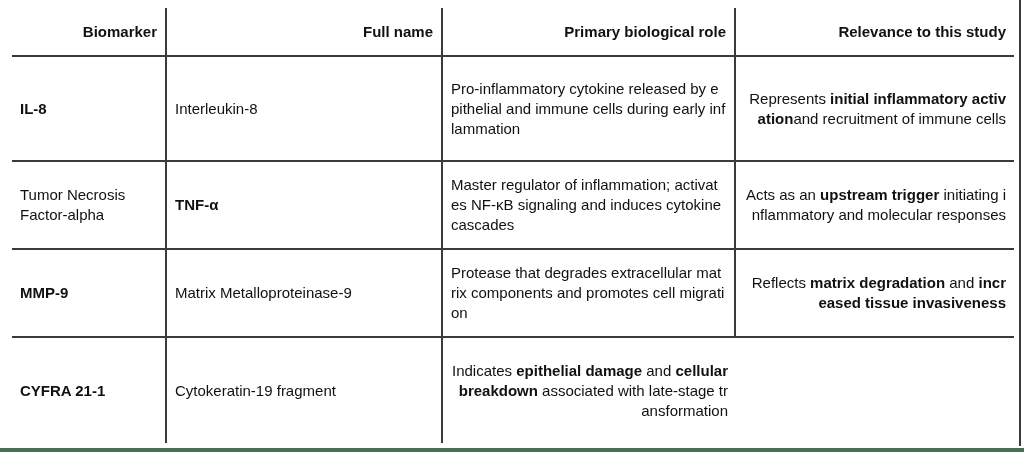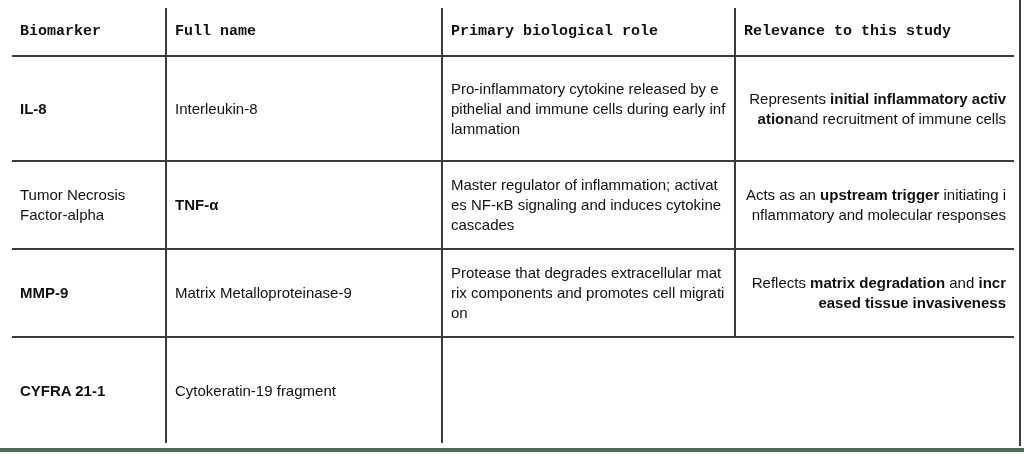--- a/index.html
+++ b/index.html
@@ -33,22 +33,21 @@
     padding:6px 8px;
     font-size:15px;
     line-height:20px;
   }
   .cell.c4{border-right:none;text-align:right;}
   
   .biotable > :nth-child(n+17){border-bottom:none;}
   .cell.hdr{
     justify-content:center;
     font-weight:700;
-    text-align:left;
-    font-family:Liberation Mono, monospace;
+    text-align:right;
   }
   .cell .txt{display:block;width:100%;}
   .cell.name{font-weight:700;}
   .cell.wrap .txt{word-break:break-all;}
   .b{font-weight:700;}
   .right-edge{
     position:absolute;
     left:1019px;top:0;
     width:2px;height:446px;
     background:var(--line);
@@ -114,16 +113,19 @@
   <div class="cell wrap c4">
     <span class="txt"><span>Reflects </span><span class="b">matrix degradation</span><span> and </span><span class="b">increased tissue invasiveness</span></span>
   </div>
 
   <div class="cell name">
     <span class="txt">CYFRA 21-1</span>
   </div>
   <div class="cell">
     <span class="txt">Cytokeratin-19 fragment</span>
   </div>
+  <div class="cell wrap c4">
+    <span class="txt"><span>Indicates </span><span class="b">epithelial damage</span><span> and </span><span class="b">cellular breakdown</span><span> associated with late-stage transformation</span></span>
+  </div>
 </div>
 
 <div class="right-edge"></div>
 <div class="green-bar" style="background: rgb(74, 110, 85);"></div>
 
 </body></html>

